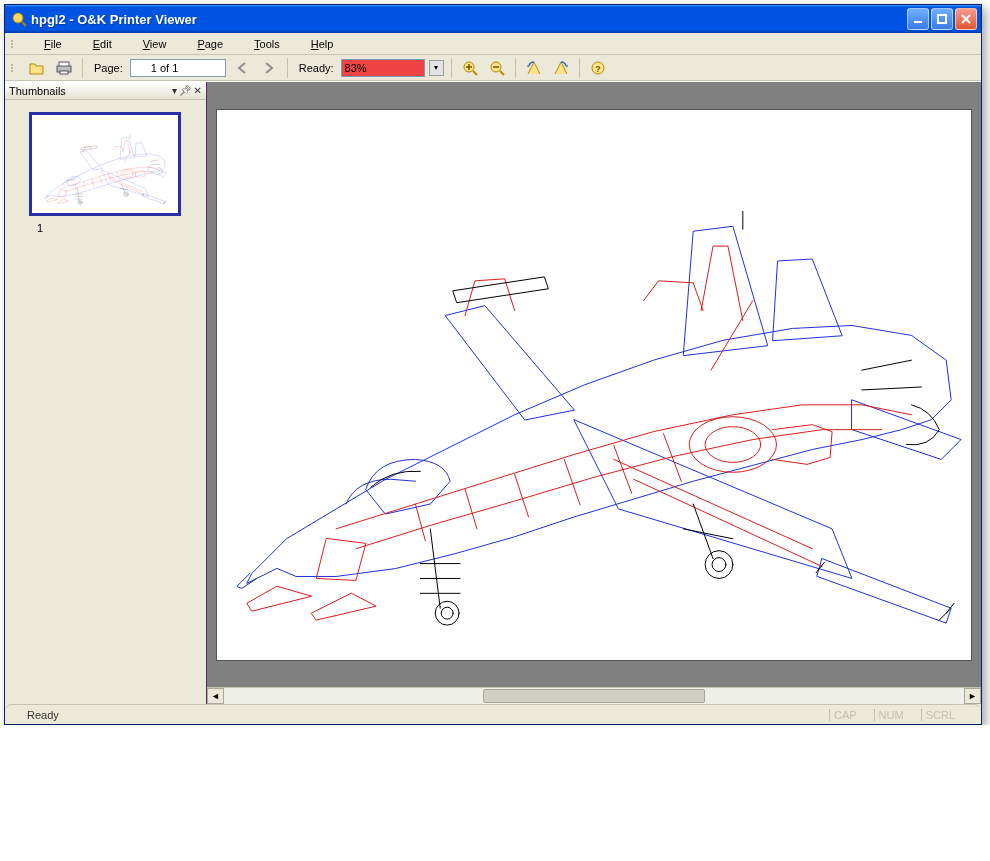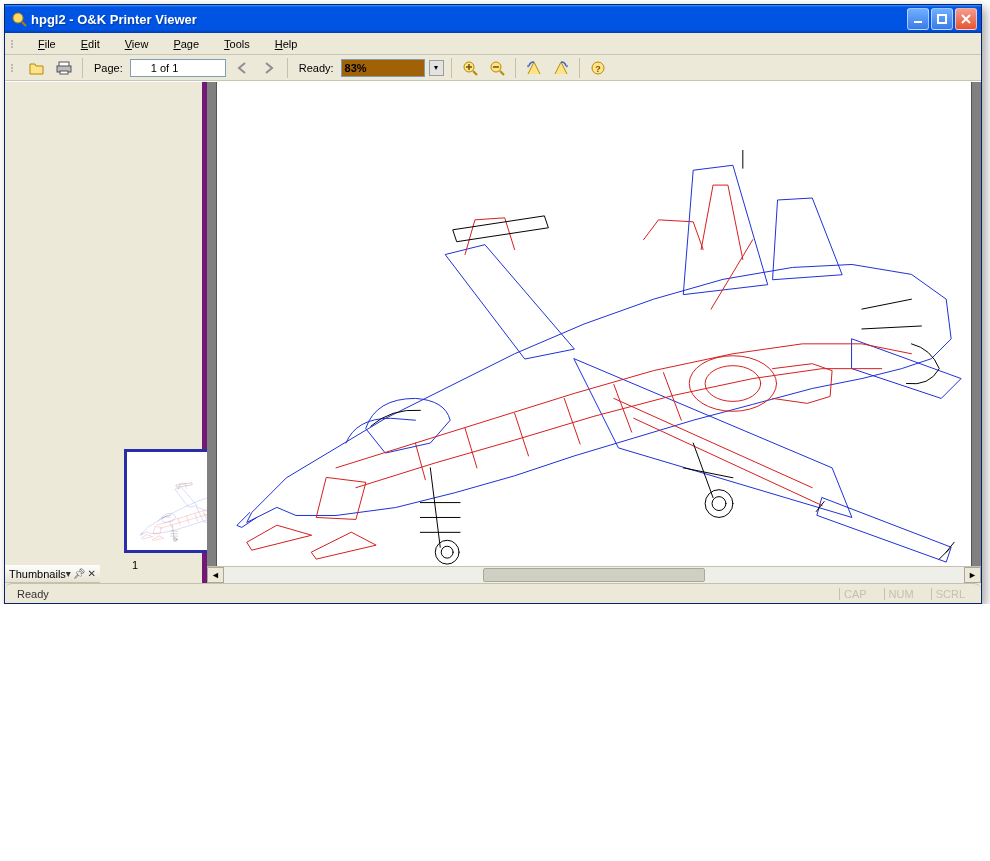--- a/index.html
+++ b/index.html
@@ -5,21 +5,21 @@
   * { box-sizing: border-box; }
   body {
     font-family: "Tahoma", "Segoe UI", sans-serif;
     font-size: 11px;
     margin: 0;
     background: #fff;
     overflow: hidden;
   }
   .window {
     width: 978px;
-    height: 600px;
+    height: 721px;
     background: #ece9d8;
     border: 1px solid #0a246a;
     display: flex;
     flex-direction: column;
     box-shadow: 4px 4px 10px rgba(0,0,0,.35);
     margin: 4px 16px 0 4px;
   }
   
   .titlebar {
     height: 28px;
@@ -46,21 +46,21 @@
     color:#fff; font-weight:bold; font-size:12px;
   }
   .winbtn.close { background: linear-gradient(to bottom,#f49b8f,#e4552f); }
   
   .menubar {
     height: 22px;
     background: #ece9d8;
     border-bottom: 1px solid #c7c5b6;
     display:flex; align-items:center;
     padding-left: 6px;
-    gap: 9px;
+    gap: 15px;
   }
   .grip { width:6px; display:flex; flex-direction:column; gap:1px; margin-right:4px;}
   .grip span{ width:2px; height:2px; background:#aca899; border-radius:1px;}
   .menuitem {
     padding: 2px 8px;
     cursor: default;
   }
   .menuitem .ul { text-decoration: underline; }
   
   .toolbar {
@@ -77,36 +77,36 @@
     border:1px solid transparent;
     border-radius:2px;
   }
   .vsep { width:1px; height:20px; background:#c4c1ae; margin:0 2px;}
   .lbl { padding: 0 2px 0 4px; }
   .pagefield {
     width: 96px; height:18px; border:1px solid #7f9db9; background:#fff;
     font-family:inherit; font-size:11px; padding:0 20px;
   }
   .zoomfield {
-    width: 84px; height:18px; border:1px solid #7f9db9; background:#a16207;
+    width: 84px; height:18px; border:1px solid #7f9db9; background:#ef4444;
     font-family:inherit; font-size:11px; padding:0 3px;
-    display:inline-flex; align-items:center; justify-content:space-between;font-weight:bold;
+    display:inline-flex; align-items:center; justify-content:space-between;
   }
   .ddbtn { width:15px; height:16px; background:#e3e3e3; border:1px solid #9c9c9c;
     display:inline-flex;align-items:center;justify-content:center; font-size:8px; margin-left:-1px;}
   
   .body {
     flex:1; display:flex; min-height:0;
     border-top:1px solid #fff;
   }
   .thumbpanel {
     width: 202px;
     background:#ece9d8;
-    border-right:5px solid #701a75;
-    display:flex; flex-direction:row;align-items:flex-end;
+    border-right:1px solid #701a75;
+    display:flex; flex-direction:column;
   }
   .thumbhead {
     height:18px; display:flex; align-items:center; padding:0 4px;
     background:linear-gradient(to bottom,#fefefe,#e6e3d2);
     border-bottom:1px solid #c4c1ae;
     font-size:11px;
     justify-content:space-between;
   }
   .thumbhead .icons { display:flex; gap:2px; font-size:10px; color:#333;}
   .thumbbody { flex:1; padding:12px; }
@@ -139,21 +139,21 @@
     display:flex; align-items:stretch;
   }
   .hscroll .arrow{ width:17px; background:#ece9d8; border:1px solid #aca899;
      display:flex;align-items:center;justify-content:center; font-size:9px;}
   .hscroll .track{ flex:1; background:#efefea; position:relative;}
   .hscroll .thumb-s{ position:absolute; left:35%; top:1px; bottom:1px; width:30%;
     background:#cfcfc4; border:1px solid #aca899; border-radius:2px;}
   
   .statusbar {
     height:20px; background:#ece9d8; border-top:1px solid #c4c1ae;
-    display:flex; align-items:center; padding:0 12px;
+    display:flex; align-items:center; padding:0 22px;
     justify-content:space-between;
     font-size:11px; color:#333;border-radius:7px;
   }
   .statusbar .cells { display:flex; gap:13px; color:#c4c1ae;}
   .statusbar .cell { border-left:1px solid #c4c1ae; padding:0 4px;}
   
   .jet-line { fill:none; stroke-linejoin:round; stroke-linecap:round; }
 </style>
 </head>
 <body>

